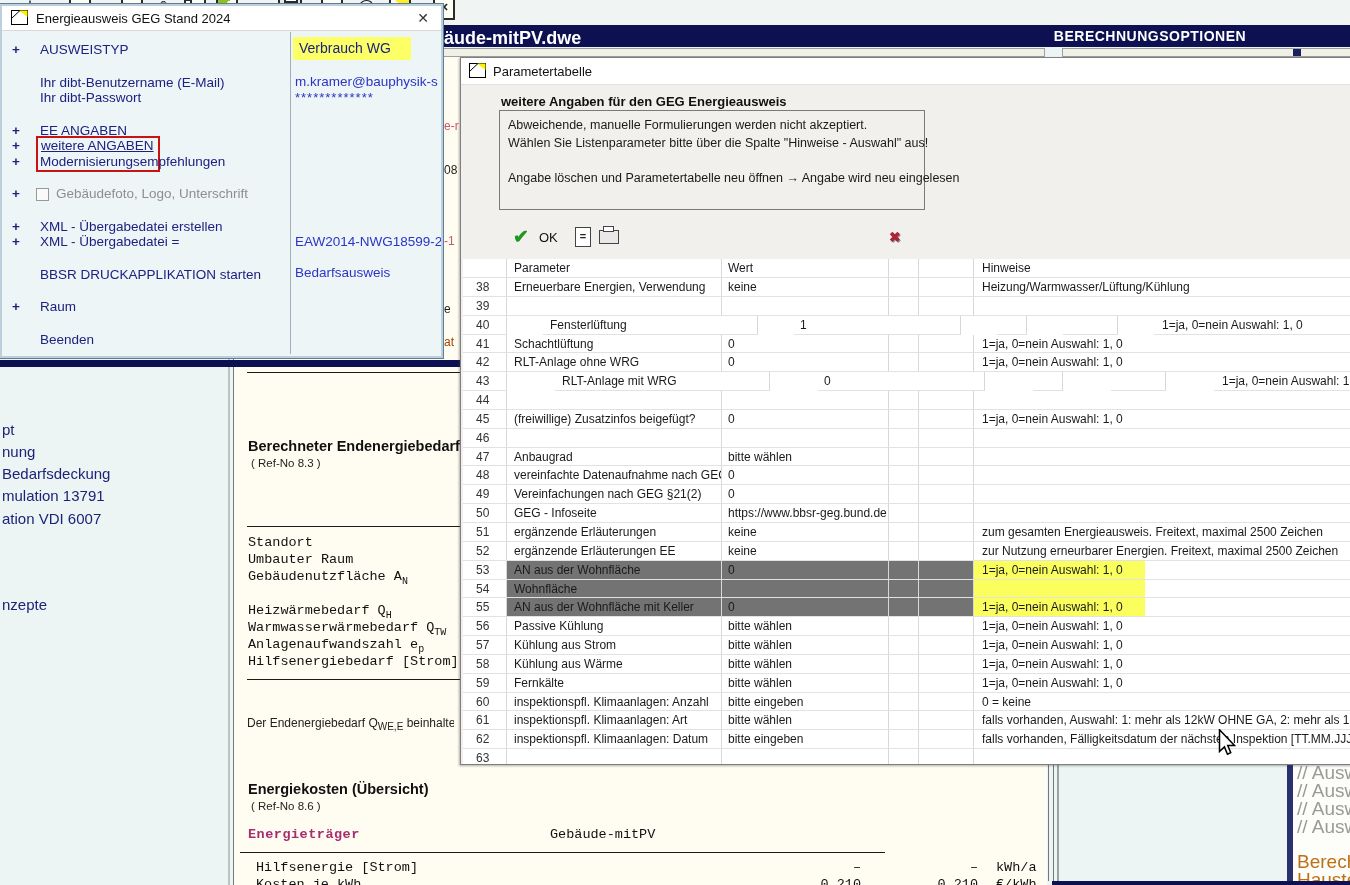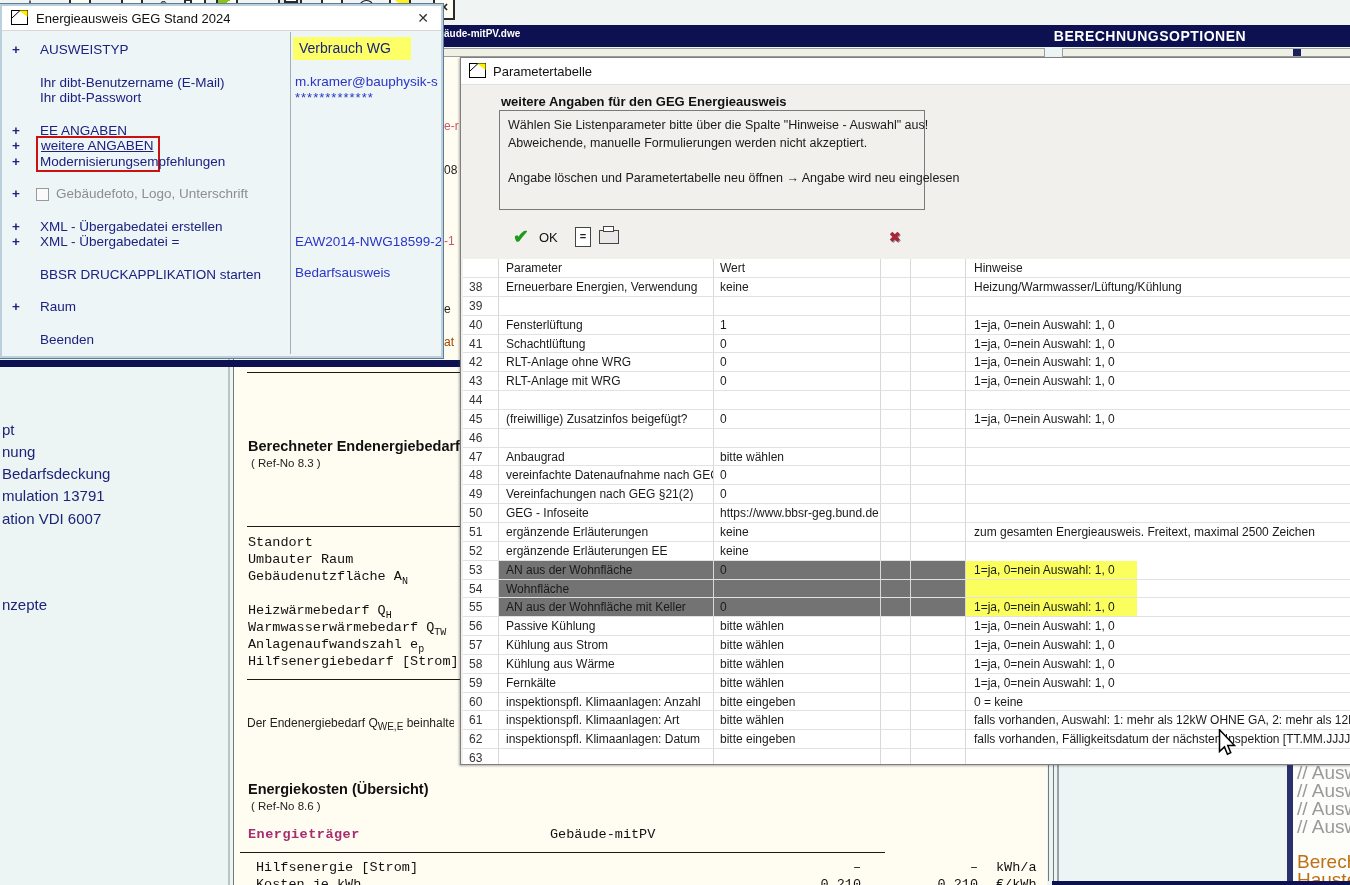--- a/index.html
+++ b/index.html
@@ -14,21 +14,21 @@
   .tbicon .sheet{display:flex;align-items:center;justify-content:center;width:18px;height:22px;
                  background:#fdfdf4;border:2px solid #2a2a2a;font-size:11px;font-weight:bold;color:#222;}
   .tbicon .s123{font-size:8px;letter-spacing:0;}
   .tbicon .sheet.green{border-color:#2a2a2a;background:linear-gradient(135deg,#8cc21a 0 40%,#fdfdf4 40%);}
   .tbicon .sheet.note{background:linear-gradient(225deg,#ffee22 0 45%,#fdfdf4 45%);}
   .tbicon .printer{width:22px;height:14px;background:#dfeae0;border:2px solid #2a2a2a;border-radius:2px;position:relative;}
   .tbicon .printer:before{content:"";position:absolute;left:4px;top:-6px;width:10px;height:5px;background:#fff;border:2px solid #2a2a2a;}
   .tbicon .half{position:absolute;left:2px;top:4px;width:12px;height:14px;}
   .tbicon .ov{position:absolute;left:8px;top:0;width:12px;height:14px;}
   #titlebar{left:0;top:25px;width:1350px;height:22px;background:#0d1152;color:#fff;}
-  #file-title{position:absolute;left:444px;top:3px;font-size:10px;font-weight:bold;}
+  #file-title{position:absolute;left:444px;top:3px;font-size:18px;font-weight:bold;}
   #section-title{position:absolute;left:1020px;top:3px;width:260px;text-align:center;
                  font-size:14px;font-weight:bold;letter-spacing:.5px;}
   .scrollstrip{background:#f1f0e4;border:1px solid #9aa0a0;height:7px;top:48px;}
   #sstrip1{left:443px;width:600px;}
   #sstrip2{left:1062px;width:288px;}
   #sthumb{left:230px;top:0;width:8px;height:7px;background:#1a1f5e;position:absolute;}
 
   
   .lfrag{left:2px;color:#1b2478;font-size:15px;white-space:nowrap;}
   #lf0{top:421px;} #lf1{top:443px;} #lf2{top:465px;} #lf3{top:487px;} #lf4{top:510px;} #lf5{top:596px;}
@@ -117,21 +117,21 @@
   #ico-sheet-eq{position:absolute;left:62px;top:0;width:14px;height:18px;background:#fff;border:1px solid #444;
                 font-size:11px;font-weight:bold;color:#222;text-align:center;line-height:16px;}
   #ico-print{position:absolute;left:86px;top:3px;width:18px;height:12px;background:#e8e8e8;border:1px solid #444;}
   #ico-print:before{content:"";position:absolute;left:3px;top:-5px;width:9px;height:4px;background:#fff;border:1px solid #444;}
   #ico-redx{position:absolute;left:376px;top:2px;font-size:14px;font-weight:bold;color:#a8253a;text-shadow:1px 1px 0 #9a9a9a;}
   
   #ptable{position:absolute;left:2px;top:201px;width:888px;}
   .trow{display:flex;background:#fff;}
   .tcell{box-sizing:border-box;border-right:1px solid #d8d8d8;border-bottom:1px solid #e2e2e2;
          font-size:12px;color:#1a1a1a;white-space:nowrap;overflow:hidden;line-height:18px;}
-  .cnum{width:36px;padding-left:6px;color:#333;}
+  .cnum{width:44px;padding-left:13px;color:#333;}
   .cparam{width:215px;padding-left:7px;}
   .cwert{width:167px;padding-left:6px;}
   .ce1{width:30px;} .ce2{width:55px;}
   .chin{flex:1;padding-left:8px;border-right:none;}
   .trow.hl .cparam,.trow.hl .cwert,.trow.hl .ce1,.trow.hl .ce2{background:#737373;}
   .trow.hl .chin{background:linear-gradient(to right,#fbff5e 0,#fbff5e 171px,#fff 171px);}
 
   
   #cursor{left:1218px;top:729px;}
 </style>
@@ -320,22 +320,22 @@
         <svg width="17" height="15">
             <rect x="0.5" y="0.5" width="16" height="14" fill="#fff" stroke="#000"></rect>
             <polygon points="8,0.5 16.5,0.5 16.5,7" fill="#ffee00"></polygon>
             <line x1="1" y1="8" x2="9" y2="0.5" stroke="#000"></line>
           </svg>
       </span>
       <span id="pwin-title">Parametertabelle</span>
     </div>
     <div id="pwin-heading">weitere Angaben für den GEG Energieausweis</div>
     <div id="info-box">
+        <div class="iline">Abweichende, manuelle Formulierungen werden nicht akzeptiert.</div>
         <div class="iline">Wählen Sie Listenparameter bitte über die Spalte "Hinweise - Auswahl" aus!</div>
-        <div class="iline">Abweichende, manuelle Formulierungen werden nicht akzeptiert.</div>
         <div class="iline"></div>
         <div class="iline">Angabe löschen und Parametertabelle neu öffnen → Angabe wird neu eingelesen</div>
       </div>
     <div id="okrow">
       <span id="ok-check">✔</span>
       <span id="ok-label">OK</span>
       <span id="ico-sheet-eq">=</span>
       <span id="ico-print"></span>
       <span id="ico-redx">✖</span>
     </div>
@@ -357,21 +357,21 @@
           <div class="tcell chin">Heizung/Warmwasser/Lüftung/Kühlung</div>
         </div>
         <div class="trow" style="height: 18.85px;">
           <div class="tcell cnum">39</div>
           <div class="tcell cparam"></div>
           <div class="tcell cwert"></div>
           <div class="tcell ce1"></div>
           <div class="tcell ce2"></div>
           <div class="tcell chin"></div>
         </div>
-        <div class="trow" style="height: 18.85px;">
+        <div class="trow" style="height: 18.85px; gap: 36px;">
           <div class="tcell cnum">40</div>
           <div class="tcell cparam">Fensterlüftung</div>
           <div class="tcell cwert">1</div>
           <div class="tcell ce1"></div>
           <div class="tcell ce2"></div>
           <div class="tcell chin">1=ja, 0=nein Auswahl: 1, 0</div>
         </div>
         <div class="trow" style="height: 18.85px;">
           <div class="tcell cnum">41</div>
           <div class="tcell cparam">Schachtlüftung</div>
@@ -381,21 +381,21 @@
           <div class="tcell chin">1=ja, 0=nein Auswahl: 1, 0</div>
         </div>
         <div class="trow" style="height: 18.85px;">
           <div class="tcell cnum">42</div>
           <div class="tcell cparam">RLT-Anlage ohne WRG</div>
           <div class="tcell cwert">0</div>
           <div class="tcell ce1"></div>
           <div class="tcell ce2"></div>
           <div class="tcell chin">1=ja, 0=nein Auswahl: 1, 0</div>
         </div>
-        <div class="trow" style="height: 18.85px;">
+        <div class="trow" style="height: 18.85px; gap: 48px;">
           <div class="tcell cnum">43</div>
           <div class="tcell cparam">RLT-Anlage mit WRG</div>
           <div class="tcell cwert">0</div>
           <div class="tcell ce1"></div>
           <div class="tcell ce2"></div>
           <div class="tcell chin">1=ja, 0=nein Auswahl: 1, 0</div>
         </div>
         <div class="trow" style="height: 18.85px;">
           <div class="tcell cnum">44</div>
           <div class="tcell cparam"></div>
@@ -459,20 +459,21 @@
           <div class="tcell ce1"></div>
           <div class="tcell ce2"></div>
           <div class="tcell chin">zum gesamten Energieausweis. Freitext, maximal 2500 Zeichen</div>
         </div>
         <div class="trow" style="height: 18.85px;">
           <div class="tcell cnum">52</div>
           <div class="tcell cparam">ergänzende Erläuterungen EE</div>
           <div class="tcell cwert">keine</div>
           <div class="tcell ce1"></div>
           <div class="tcell ce2"></div>
+          <div class="tcell chin">zur Nutzung erneurbarer Energien. Freitext, maximal 2500 Zeichen</div>
         </div>
         <div class="trow hl" style="height: 18.85px;">
           <div class="tcell cnum">53</div>
           <div class="tcell cparam">AN aus der Wohnfläche</div>
           <div class="tcell cwert">0</div>
           <div class="tcell ce1"></div>
           <div class="tcell ce2"></div>
           <div class="tcell chin">1=ja, 0=nein Auswahl: 1, 0</div>
         </div>
         <div class="trow hl" style="height: 18.85px;">

